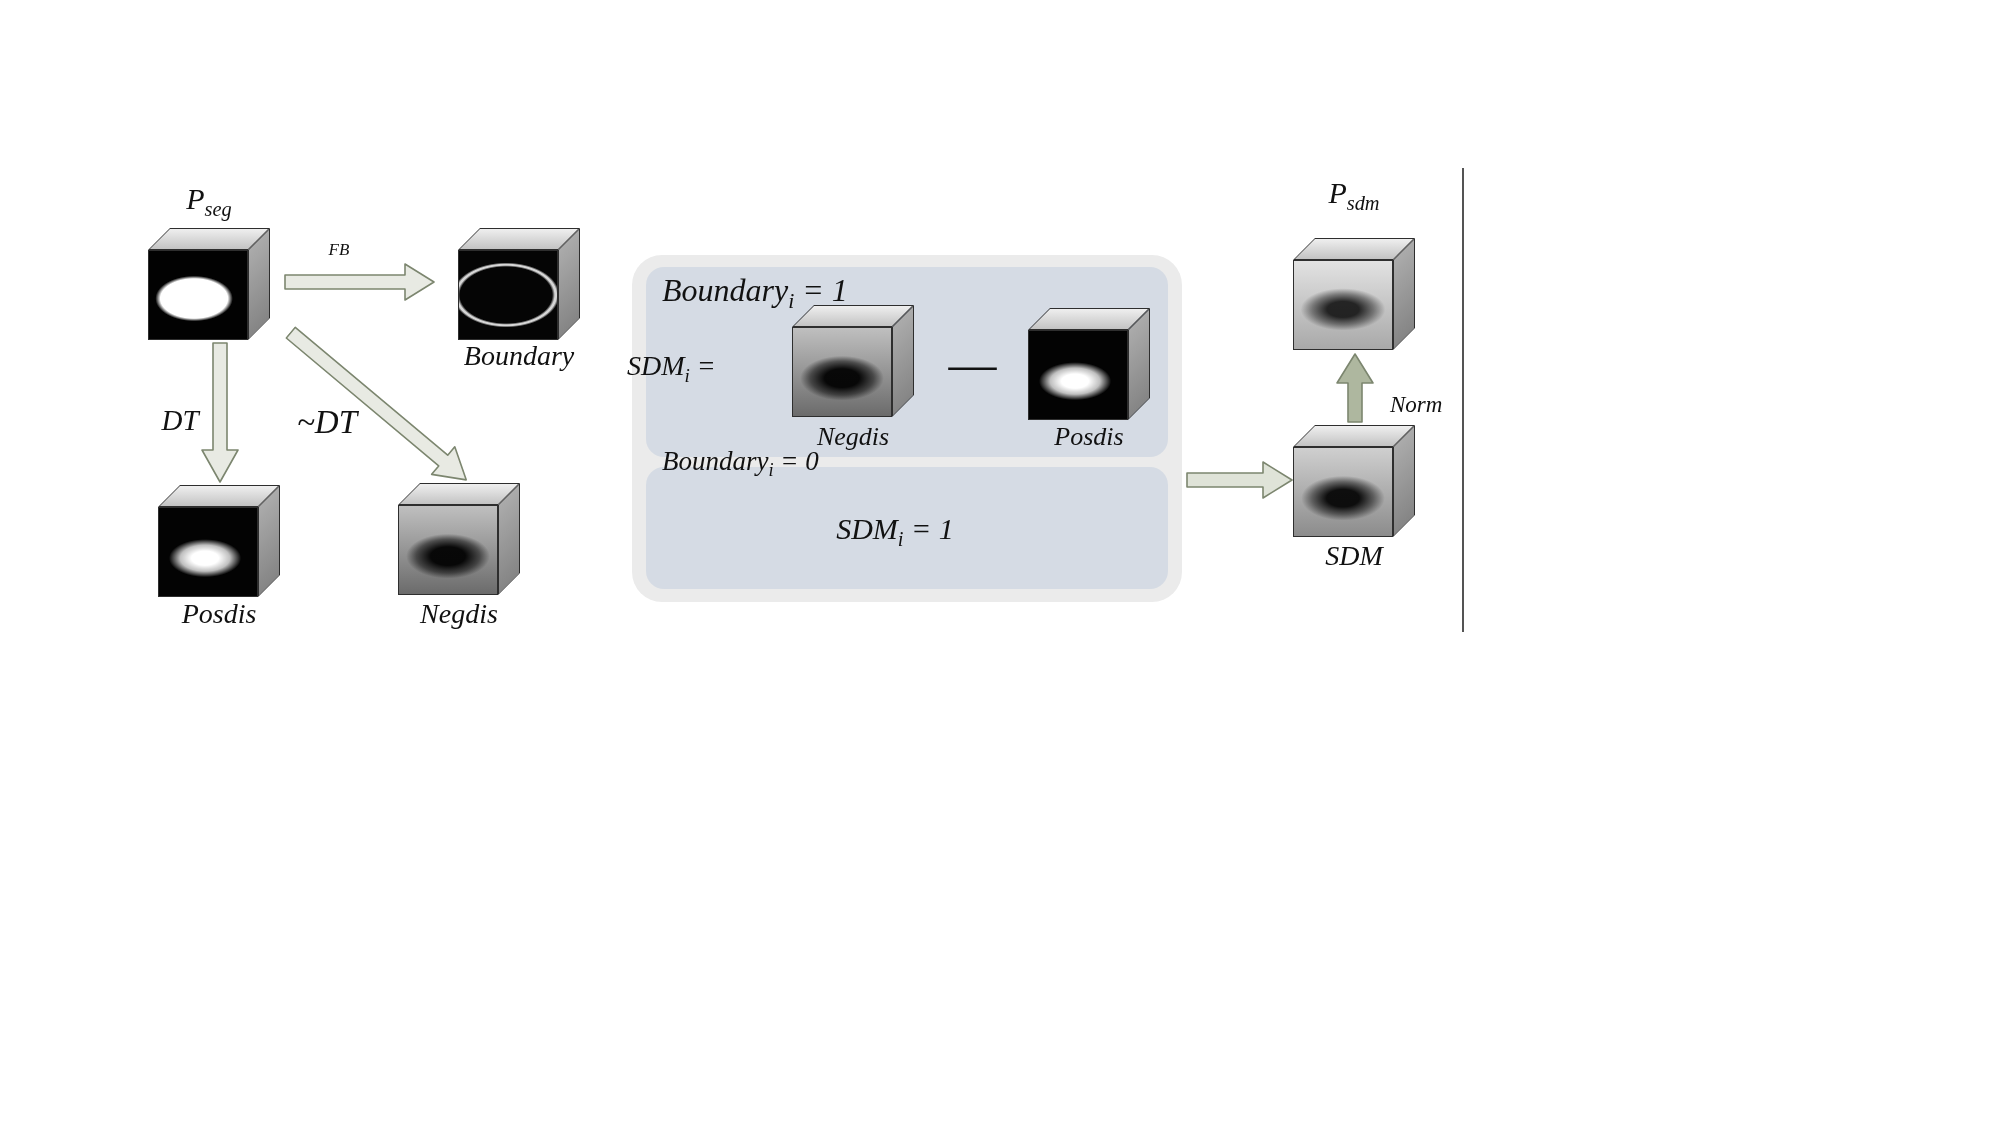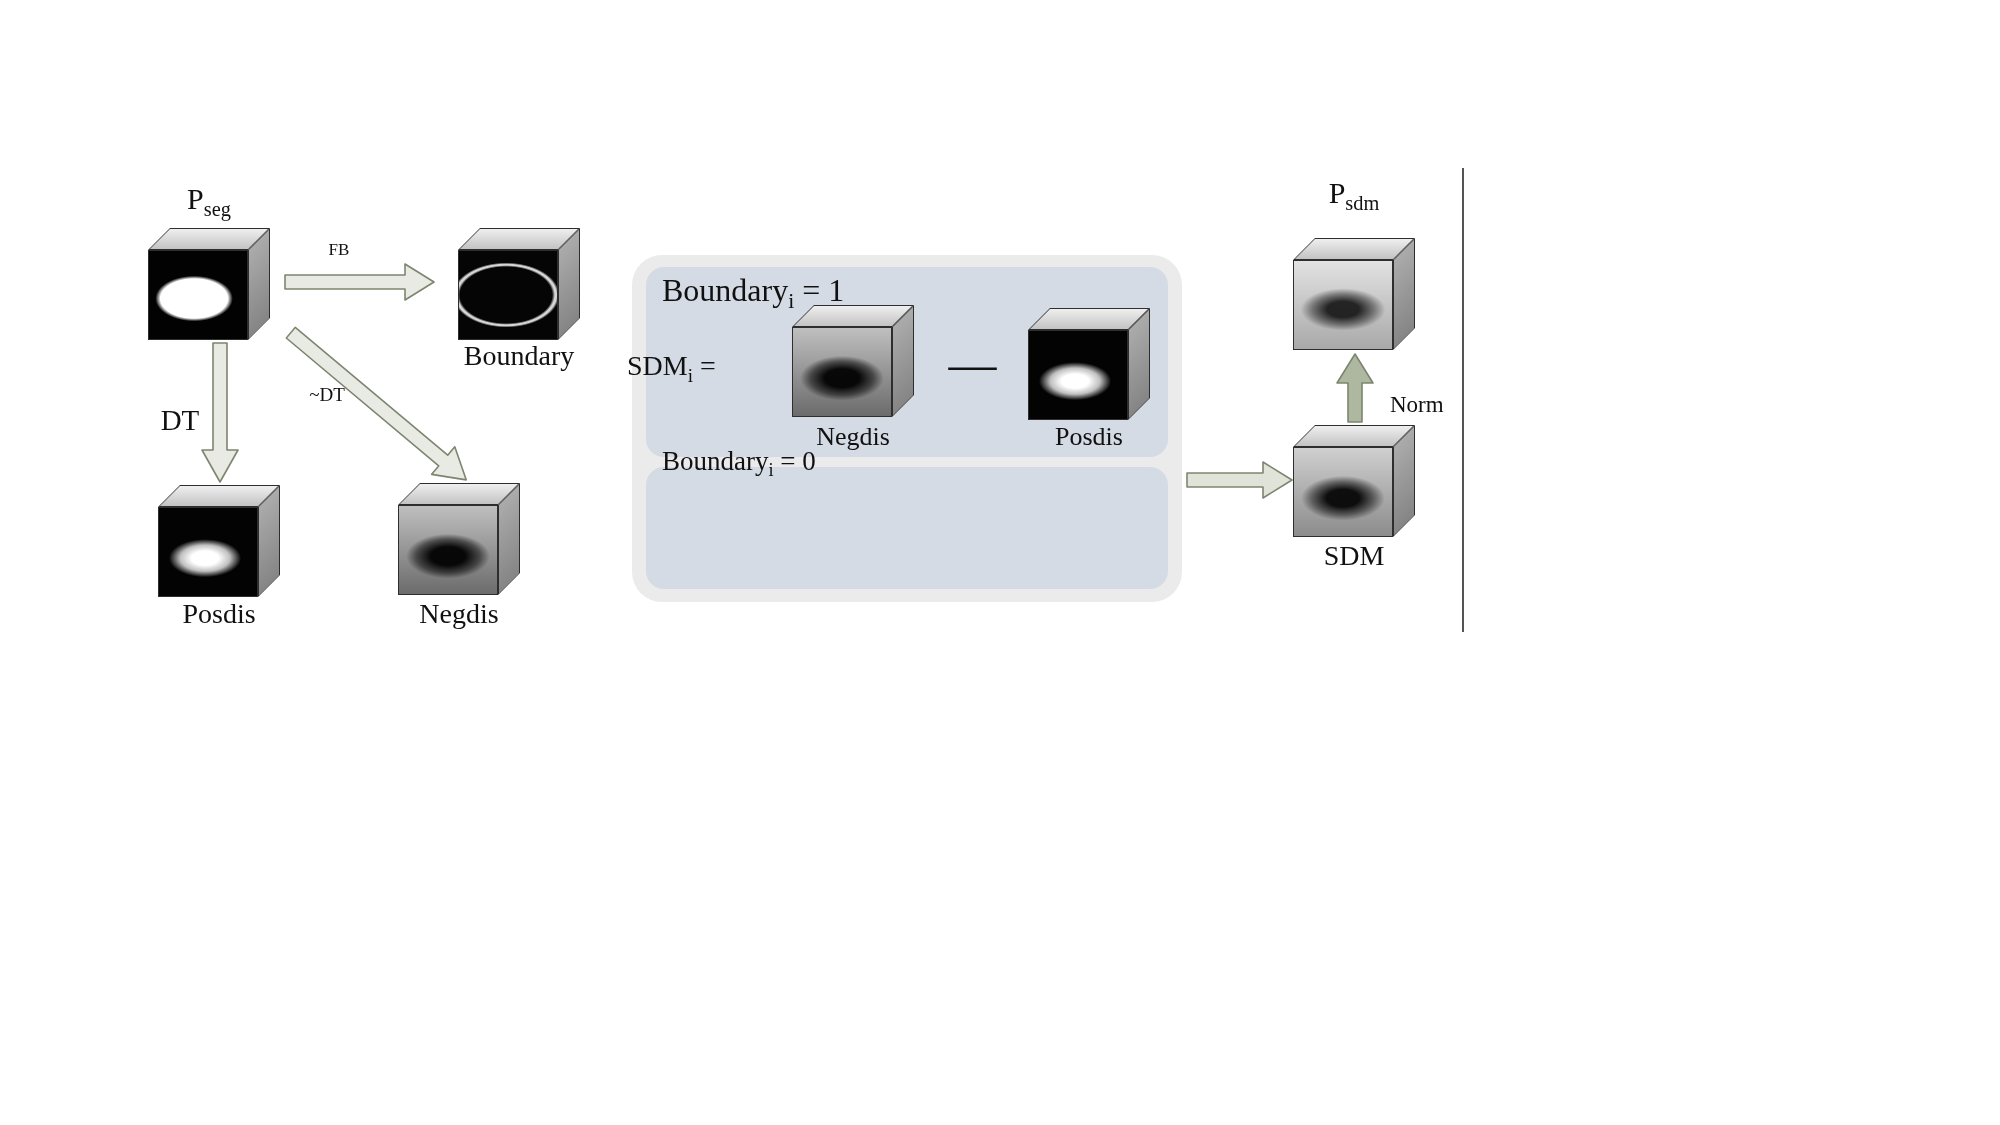--- a/index.html
+++ b/index.html
@@ -1,19 +1,19 @@
 <!DOCTYPE html>
 <html><head>
 <meta charset="utf-8">
 <style>
   * { margin:0; padding:0; box-sizing:border-box; }
   body { background:#ffffff; font-family:"Liberation Serif", serif; }
   .canvas { position:relative; width:2000px; height:1125px; background:#ffffff; overflow:hidden; }
 
-  .lbl { position:absolute; font-family:"Liberation Serif", serif; color:#111; white-space:nowrap; }
+  .lbl { position:absolute; font-family:"Liberation Serif", serif; font-style:italic; color:#111; white-space:nowrap; }
   .center { text-align:center; }
   sub { font-size:0.68em; }
 
   
   .cube { position:absolute; width:122px; height:112px; }
   .cube .topf  { position:absolute; left:0; top:0; width:100px; height:22px;
                  background:linear-gradient(#efefef,#c3c3c3); border:1px solid #2e2e2e;
                  transform:skewX(-45deg); transform-origin:0 100%; }
   .cube .sidef { position:absolute; left:100px; top:22px; width:22px; height:90px;
                  background:linear-gradient(#ababab,#858585); border:1px solid #2e2e2e;
@@ -68,21 +68,21 @@
     <div class="sidef"></div>
     <div class="frontf tex-bound"></div>
   </div>
   <div class="lbl center" style="left:439px; top:340px; width:160px; font-size:28px;">Boundary</div>
 
   <div class="lbl center" style="left:150px; top:404px; width:60px; font-size:29px;">DT</div>
   <svg class="arrow" style="left:198px; top:342px;" width="44" height="142" viewBox="0 0 44 142">
     <path d="M15,1 L15,108 L4,108 L22,140 L40,108 L29,108 L29,1 Z" fill="#e8eae3" stroke="#7c866f" stroke-width="1.6" stroke-linejoin="round"></path>
   </svg>
 
-  <div class="lbl center" style="left:287px; top:384px; width:80px; font-size:19px;">~DT</div>
+  <div class="lbl center" style="left:287px; top:404px; width:80px; font-size:33px;">~DT</div>
   <svg class="arrow" style="left:290px; top:310px; transform:rotate(40deg); transform-origin:0px 22px;" width="232" height="44" viewBox="0 0 232 44">
     <path d="M1,15 L200,15 L200,4 L230,22 L200,40 L200,29 L1,29 Z" fill="#e8eae3" stroke="#7c866f" stroke-width="1.6" stroke-linejoin="round"></path>
   </svg>
 
   <div class="cube" style="left:158px; top:485px;">
     <div class="topf"></div>
     <div class="sidef"></div>
     <div class="frontf tex-posdis"></div>
   </div>
   <div class="lbl center" style="left:158px; top:598px; width:122px; font-size:28px;">Posdis</div>
@@ -117,20 +117,23 @@
     <div class="topf"></div>
     <div class="sidef"></div>
     <div class="frontf tex-posdis"></div>
   </div>
   <div class="lbl center" style="left:1028px; top:422px; width:122px; font-size:26px;">Posdis</div>
 
   <div class="panel-inner panel-case2"></div>
   <div class="lbl" style="left:662px; top:446px; font-size:27px;">
     <span>Boundary</span><sub>i</sub><span> = 0</span>
   </div>
+  <div class="lbl center" style="left:770px; top:512px; width:250px; font-size:30px;">
+    <span>SDM</span><sub>i</sub><span> = 1</span>
+  </div>
 
   <svg class="arrow" style="left:1186px; top:458px;" width="108" height="44" viewBox="0 0 108 44">
     <path d="M1,15 L77,15 L77,4 L106,22 L77,40 L77,29 L1,29 Z" fill="#dfe3d8" stroke="#7c866f" stroke-width="1.6" stroke-linejoin="round"></path>
   </svg>
 
   <div class="cube" style="left:1293px; top:425px;">
     <div class="topf"></div>
     <div class="sidef"></div>
     <div class="frontf tex-sdm"></div>
   </div>

